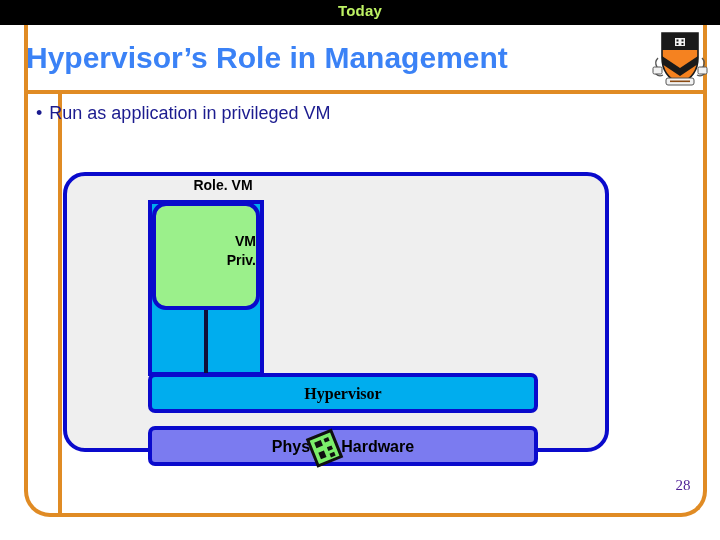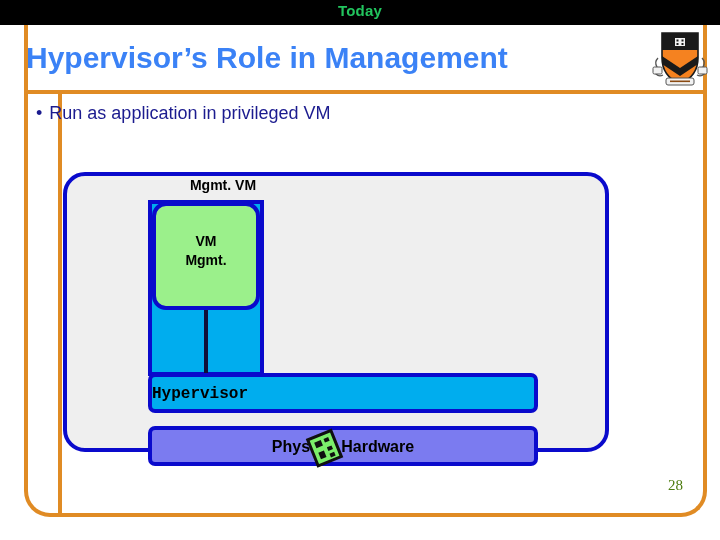--- a/index.html
+++ b/index.html
@@ -20,21 +20,21 @@
     position: absolute;
     left: 0; top: 0;
     width: 720px; height: 25px;
     background: #000000;
   }
   .top-banner-text {
     position: absolute;
     left: 0; top: 2px;
     width: 720px;
     text-align: center;
-    color: #22c55e;
+    color: #bef264;
     font-size: 15px;
     font-weight: bold;
     letter-spacing: 0.2px;
     font-family: "Liberation Sans", sans-serif;
   }
 
   
   
   .frame-outer {
     position: absolute;
@@ -149,21 +149,21 @@
     width: 108px; height: 108px;
     background: #9BF08B;
     border: 4px solid #0A0ACC;
     border-radius: 14px;
     box-sizing: border-box;
   }
   .vm-mgmt-label {
     position: absolute;
     left: 0; top: 26px;
     width: 100%;
-    text-align: center;
+    text-align: right;
     color: #000000;
     font-size: 14px;
     font-weight: bold;
     line-height: 19px;
     font-family: "Liberation Sans", sans-serif;
   }
 
   
   .connector {
     position: absolute;
@@ -179,25 +179,25 @@
     width: 390px; height: 40px;
     background: #00ADEE;
     border: 4px solid #0A0ACC;
     border-radius: 7px;
     box-sizing: border-box;
   }
   .hypervisor-label {
     position: absolute;
     left: 0; top: 8px;
     width: 100%;
-    text-align: left;
+    text-align: center;
     color: #000000;
     font-size: 16px;
     font-weight: bold;
-    font-family: Liberation Mono, monospace;
+    font-family: Liberation Serif, serif;
   }
 
   
   .hardware-bar {
     position: absolute;
     left: 88px; top: 258px;
     width: 390px; height: 40px;
     background: #7B7BF0;
     border: 4px solid #0A0ACC;
     border-radius: 7px;
@@ -220,21 +220,22 @@
     left: 248px; top: 263px;
     width: 34px; height: 34px;
     transform: rotate(-22deg);
   }
 
   
   .page-number {
     position: absolute;
     left: 668px; top: 477px;
     width: 30px;
-    color: #4d7c0f;
+    text-align: center;
+    color: #4c1d95;
     font-size: 15px;
     font-family: "Liberation Serif", serif;
   }
 </style>
 </head>
 <body>
 
 <div class="top-banner">
   <div class="top-banner-text">Today</div>
 </div>
@@ -272,30 +273,30 @@
 </div>
 
 <div class="bullet-line">
   <span class="bullet-dot">•</span>
   <span>Run as application in privileged VM</span>
 </div>
 
 <div class="diagram">
 
   <div class="priv-vm-box"></div>
-  <div class="priv-vm-label">Mgmt. VM</div>
+  <div class="priv-vm-label">Role. VM</div>
 
   <div class="vm-column"></div>
 
   <div class="connector"></div>
 
   <div class="vm-mgmt-box">
     <div class="vm-mgmt-label">
       <div>VM</div>
-      <div>Mgmt.</div>
+      <div>Priv.</div>
     </div>
   </div>
 
   <div class="hypervisor-bar">
     <div class="hypervisor-label">Hypervisor</div>
   </div>
 
   <div class="hardware-bar">
     <div class="hardware-label">Physical Hardware</div>
   </div>

